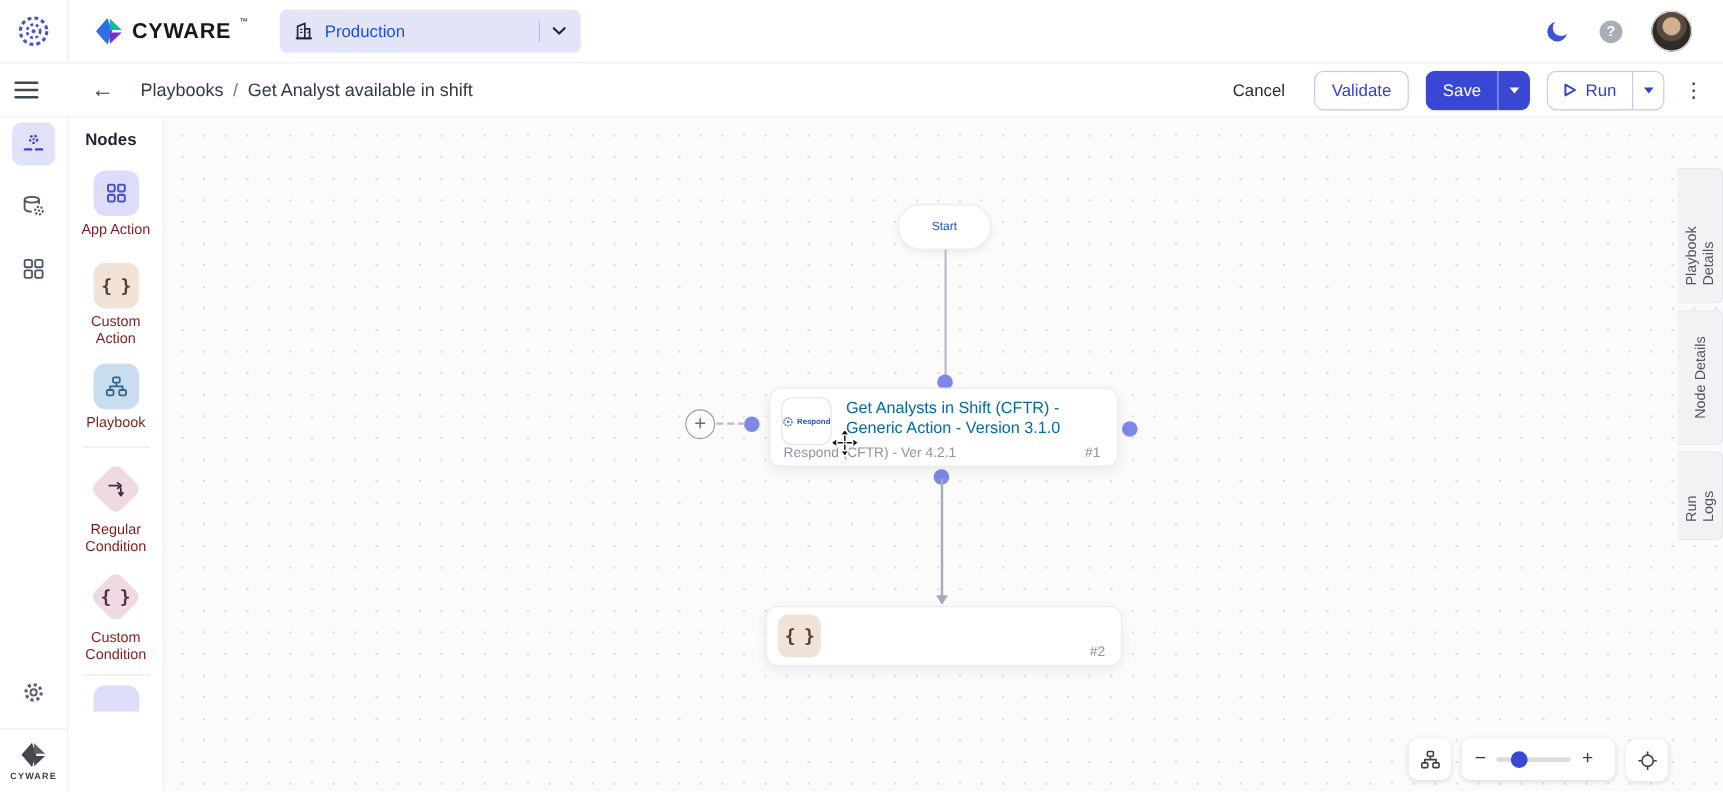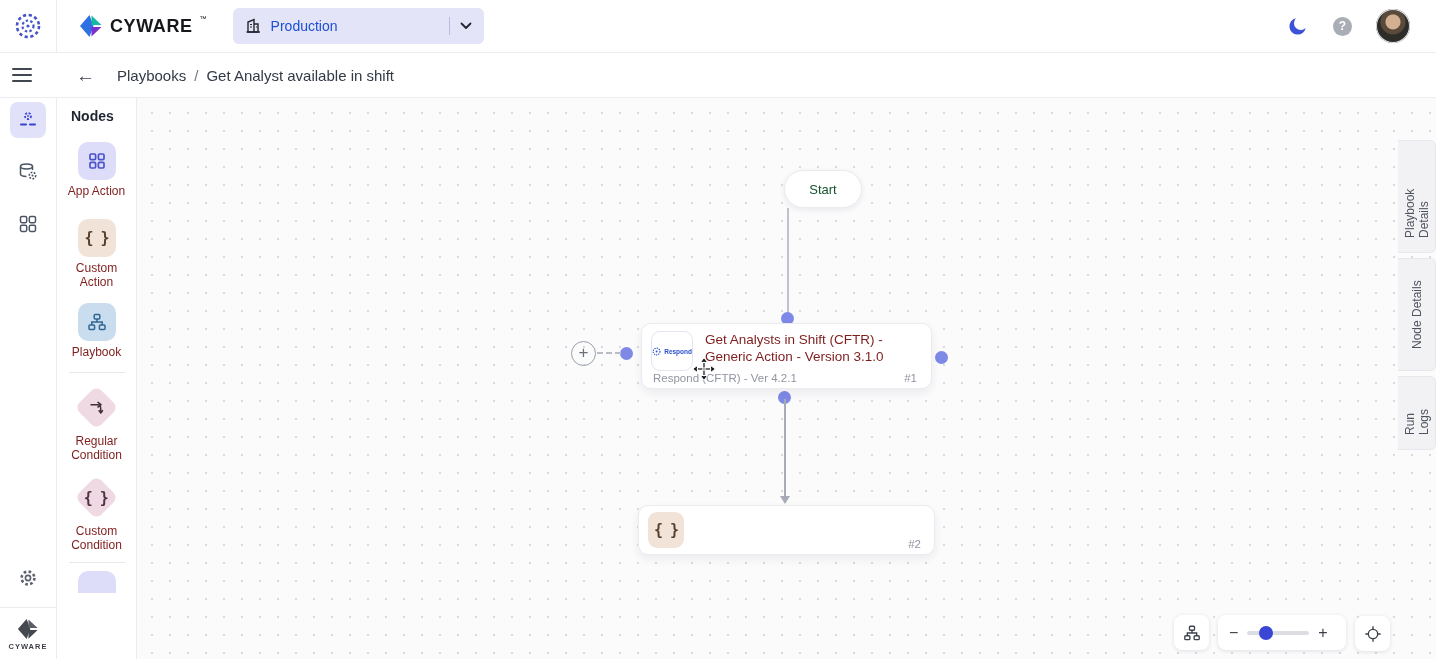--- a/index.html
+++ b/index.html
@@ -63,44 +63,44 @@
   .pal-diamond > * { transform:rotate(-45deg); }
   .pal-label { font-size:12px; color:#7f1d1d; text-align:center; line-height:1.15; margin-top:5px; width:74px; }
   .pal-div { width:56px; border-top:1px solid #e8e8ec; margin:12px 0; }
   .braces { font-family:"DejaVu Sans Mono", monospace; font-weight:700; font-size:15px; color:#55402f; letter-spacing:-1px; }
   .braces.pink { color:#4d3344; }
 
   
   .canvas { position:relative; flex:1; background:#fbfbfc; overflow:hidden;
     background-image:radial-gradient(#d9d9df 1.2px, transparent 1.3px); background-size:18px 18px; background-position:6px 6px; }
 
-  .start-pill { position:absolute; left:647px; top:72px; width:78px; height:38px; background:#fff; border:1px solid #ebebf0;
+  .start-pill { position:absolute; left:611px; top:72px; width:78px; height:38px; background:#fff; border:1px solid #ebebf0;
     border-radius:19px; box-shadow:0 2px 6px rgba(25,28,50,.08); display:flex; align-items:center; justify-content:center;
-    font-size:13px; color:#14532d; cursor:pointer; }
+    font-size:10px; color:#1d4ed8; cursor:pointer; }
   .edge-v { position:absolute; width:2px; background:#bfc2ca; }
   .edge1 { left:650px; top:110px; height:110px; }
   .edge2 { left:647px; top:301px; height:98px; background:#a7abb5; }
   .arrowhead { position:absolute; left:643px; top:398px; width:0; height:0;
     border-left:5px solid transparent; border-right:5px solid transparent; border-top:8px solid #a7abb5; }
   .port { position:absolute; width:13px; height:13px; border-radius:50%; background:#7e88e6; }
   .port-t { left:644px; top:214px; }
   .port-b { left:641px; top:293px; }
   .port-l { left:483px; top:249px; }
   .port-r { left:798px; top:253px; }
   .add-circle { position:absolute; left:434px; top:243px; width:25px; height:25px; border:1.6px solid #9aa0aa; border-radius:50%;
     color:#6a7078; font-size:17px; line-height:21px; text-align:center; cursor:pointer; background:transparent; }
   .dash-link { position:absolute; left:460px; top:254px; width:24px; border-top:2px dashed #b8bcc6; }
 
   .node-card { position:absolute; background:#fff; border:1px solid #ebebf0; border-radius:10px;
     box-shadow:0 4px 10px rgba(25,28,50,.07); cursor:pointer; }
   .card1 { left:504px; top:225px; width:291px; height:66px; padding:7px 14px 5px 9px; display:flex; flex-direction:column; }
   .card1-row { display:flex; gap:12px; }
   .app-logo { width:42px; height:40px; border:1px solid #e4e5ef; border-radius:9px; display:flex; align-items:center; justify-content:center; gap:3px; flex:none; }
   .app-logo-text { font-size:6.5px; font-weight:700; color:#2b50c8; }
-  .card-title { font-size:13.5px; color:#7f1d1d; line-height:1.28; }
+  .card-title { font-size:13.5px; color:#0369a1; line-height:1.28; }
   .card1-foot { display:flex; justify-content:space-between; font-size:11.5px; color:#9094a0; margin-top:1px; padding-left:2px; }
   .card2 { left:501px; top:407px; width:297px; height:50px; padding:6px 12px 6px 9px; display:flex; gap:11px; align-items:center; }
   .sq-icon { width:36px; height:36px; border-radius:9px; background:#f2e3d8; display:flex; align-items:center; justify-content:center; flex:none; }
   .badge2 { position:absolute; right:13px; bottom:4px; font-size:11.5px; color:#9094a0; }
 
   .cursor-move { position:absolute; left:554px; top:258px; pointer-events:none; }
 
   
   .side-tabs { position:absolute; right:0; top:42px; display:flex; flex-direction:column; gap:5px; }
   .side-tab { width:38px; background:#f2f2f5; border:1px solid #e6e6ec; border-right:none; border-radius:6px 0 0 6px;
@@ -169,20 +169,42 @@
       <span></span>
       <span></span>
       <span></span>
     </div>
   <div class="back-btn">←</div>
   <div class="crumbs">
     <span>Playbooks</span>
     <span class="crumb-sep">/</span>
     <span>Get Analyst available in shift</span>
   </div>
+  <div class="tb-right">
+    <div class="btn btn-plain">Cancel</div>
+    <div class="btn btn-outline">Validate</div>
+    <div class="btn-split">
+      <div class="save-main">Save</div>
+      <div class="save-caret">
+          <span class="caret"></span>
+        </div>
+    </div>
+    <div class="run-wrap">
+      <div class="run-main">
+        <svg width="11" height="12" viewBox="0 0 11 12">
+          <polygon points="1.5,1.5 9.5,6 1.5,10.5" fill="none" stroke="#3240cf" stroke-width="1.6" stroke-linejoin="round"></polygon>
+        </svg>
+        <span>Run</span>
+      </div>
+      <div class="run-caret">
+          <span class="caret"></span>
+        </div>
+    </div>
+    <div class="kebab">⋮</div>
+  </div>
 </div>
 
 <div class="body">
 
   <nav class="rail">
     <div class="rail-item sel">
       <svg width="22" height="22" viewBox="0 0 22 22">
         <circle cx="11" cy="7" r="3" fill="none" stroke="#3843d0" stroke-width="1.8" stroke-dasharray="2 1.6"></circle>
         <circle cx="11" cy="7" r="0.9" fill="#3843d0"></circle>
         <path d="M4 15.5 h5 M13 15.5 h5" stroke="#3843d0" stroke-width="2" stroke-linecap="round"></path>

